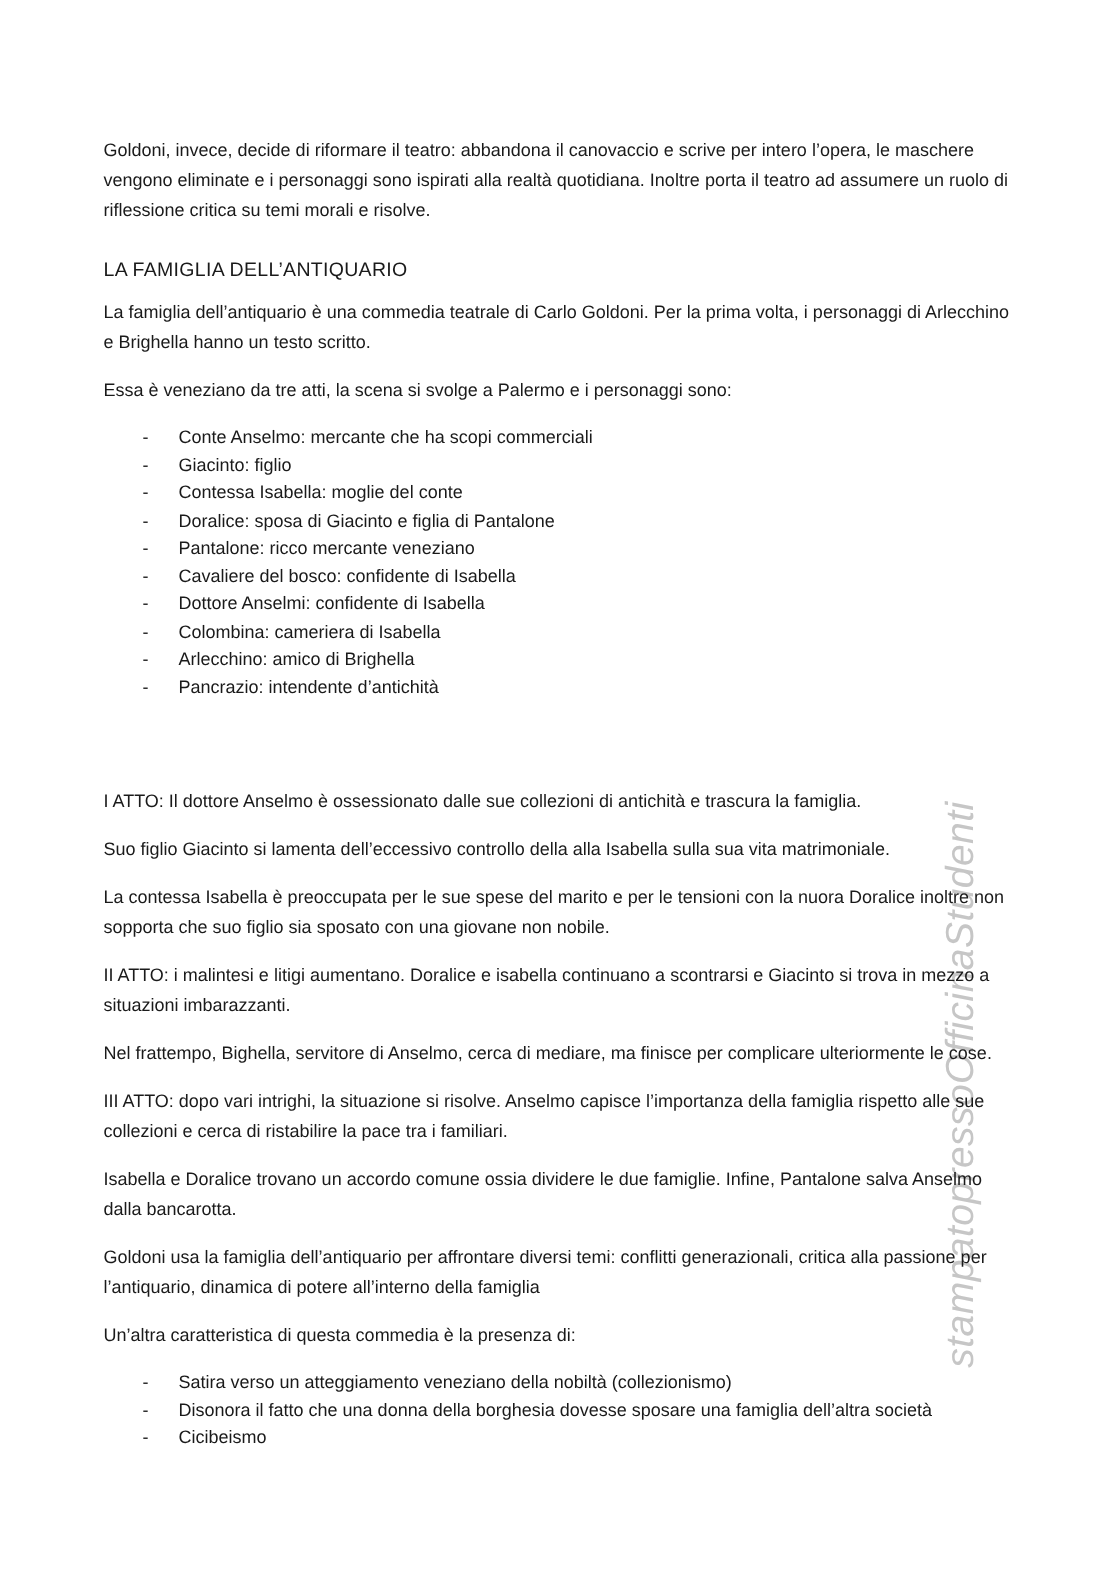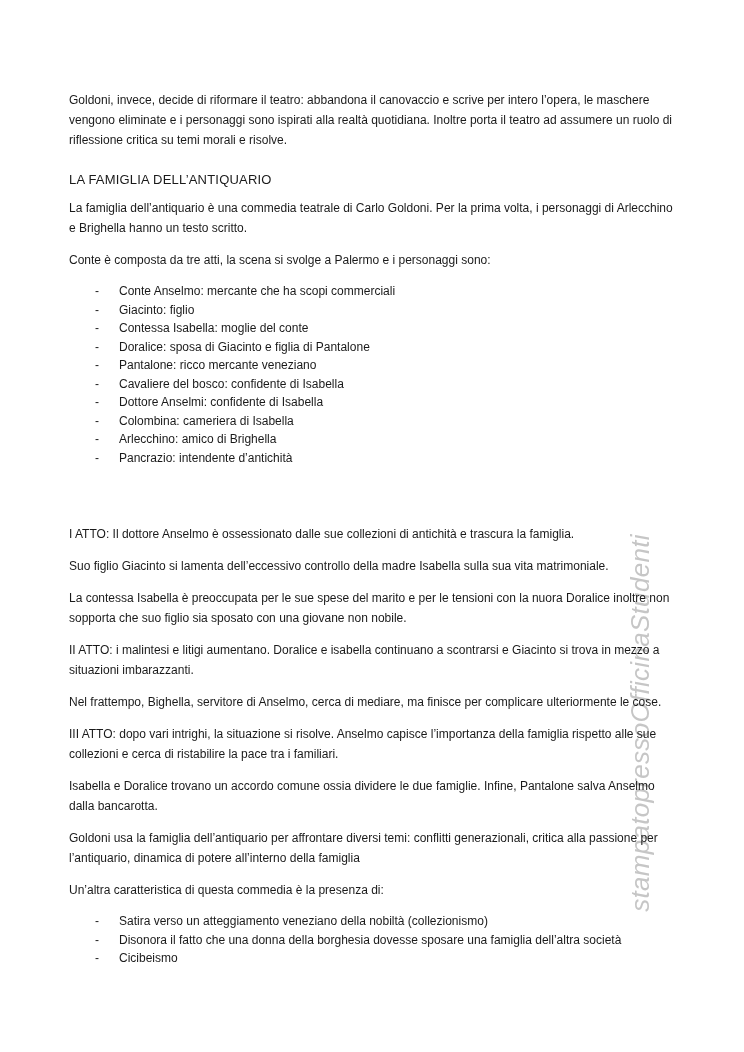--- a/index.html
+++ b/index.html
@@ -67,39 +67,39 @@
   <div class="watermark">stampatopressoOfficinaStudenti</div>
 
   <main class="content">
 
     <p class="para">Goldoni, invece, decide di riformare il teatro: abbandona il canovaccio e scrive per intero l’opera, le maschere vengono eliminate e i personaggi sono ispirati alla realtà quotidiana. Inoltre porta il teatro ad assumere un ruolo di riflessione critica su temi morali e risolve.</p>
 
     <h1 class="title">LA FAMIGLIA DELL’ANTIQUARIO</h1>
 
     <p class="para">La famiglia dell’antiquario è una commedia teatrale di Carlo Goldoni. Per la prima volta, i personaggi di Arlecchino e Brighella hanno un testo scritto.</p>
 
-    <p class="para">Conte è composta da tre atti, la scena si svolge a Palermo e i personaggi sono:</p>
+    <p class="para">Essa è veneziano da tre atti, la scena si svolge a Palermo e i personaggi sono:</p>
 
     <ul class="dash-list">
       <li><span>Conte Anselmo: mercante che ha scopi commerciali</span></li>
       <li><span>Giacinto: figlio</span></li>
       <li><span>Contessa Isabella: moglie del conte</span></li>
       <li><span>Doralice: sposa di Giacinto e figlia di Pantalone</span></li>
       <li><span>Pantalone: ricco mercante veneziano</span></li>
       <li><span>Cavaliere del bosco: confidente di Isabella</span></li>
       <li><span>Dottore Anselmi: confidente di Isabella</span></li>
       <li><span>Colombina: cameriera di Isabella</span></li>
       <li><span>Arlecchino: amico di Brighella</span></li>
       <li><span>Pancrazio: intendente d’antichità</span></li>
     </ul>
 
     <div class="gap"></div>
 
     <p class="para">I ATTO: Il dottore Anselmo è ossessionato dalle sue collezioni di antichità e trascura la famiglia.</p>
-    <p class="para">Suo figlio Giacinto si lamenta dell’eccessivo controllo della madre Isabella sulla sua vita matrimoniale.</p>
+    <p class="para">Suo figlio Giacinto si lamenta dell’eccessivo controllo della alla Isabella sulla sua vita matrimoniale.</p>
     <p class="para">La contessa Isabella è preoccupata per le sue spese del marito e per le tensioni con la nuora Doralice inoltre non sopporta che suo figlio sia sposato con una giovane non nobile.</p>
     <p class="para">II ATTO: i malintesi e litigi aumentano. Doralice e isabella continuano a scontrarsi e Giacinto si trova in mezzo a situazioni imbarazzanti.</p>
     <p class="para">Nel frattempo, Bighella, servitore di Anselmo, cerca di mediare, ma finisce per complicare ulteriormente le cose.</p>
     <p class="para">III ATTO: dopo vari intrighi, la situazione si risolve. Anselmo capisce l’importanza della famiglia rispetto alle sue collezioni e cerca di ristabilire la pace tra i familiari.</p>
     <p class="para">Isabella e Doralice trovano un accordo comune ossia dividere le due famiglie. Infine, Pantalone salva Anselmo dalla bancarotta.</p>
     <p class="para">Goldoni usa la famiglia dell’antiquario per affrontare diversi temi: conflitti generazionali, critica alla passione per l’antiquario, dinamica di potere all’interno della famiglia</p>
 
     <p class="para">Un’altra caratteristica di questa commedia è la presenza di:</p>
 
     <ul class="dash-list">

